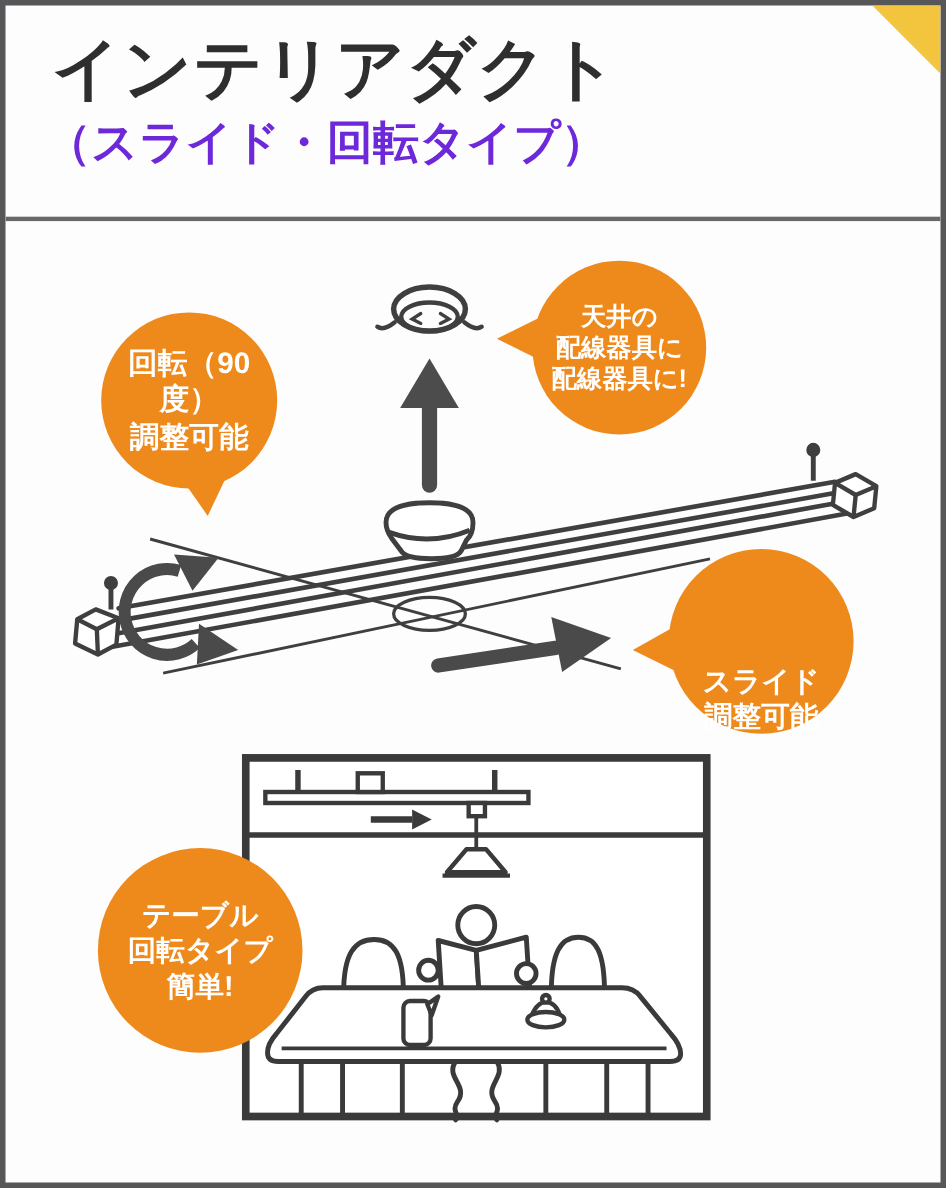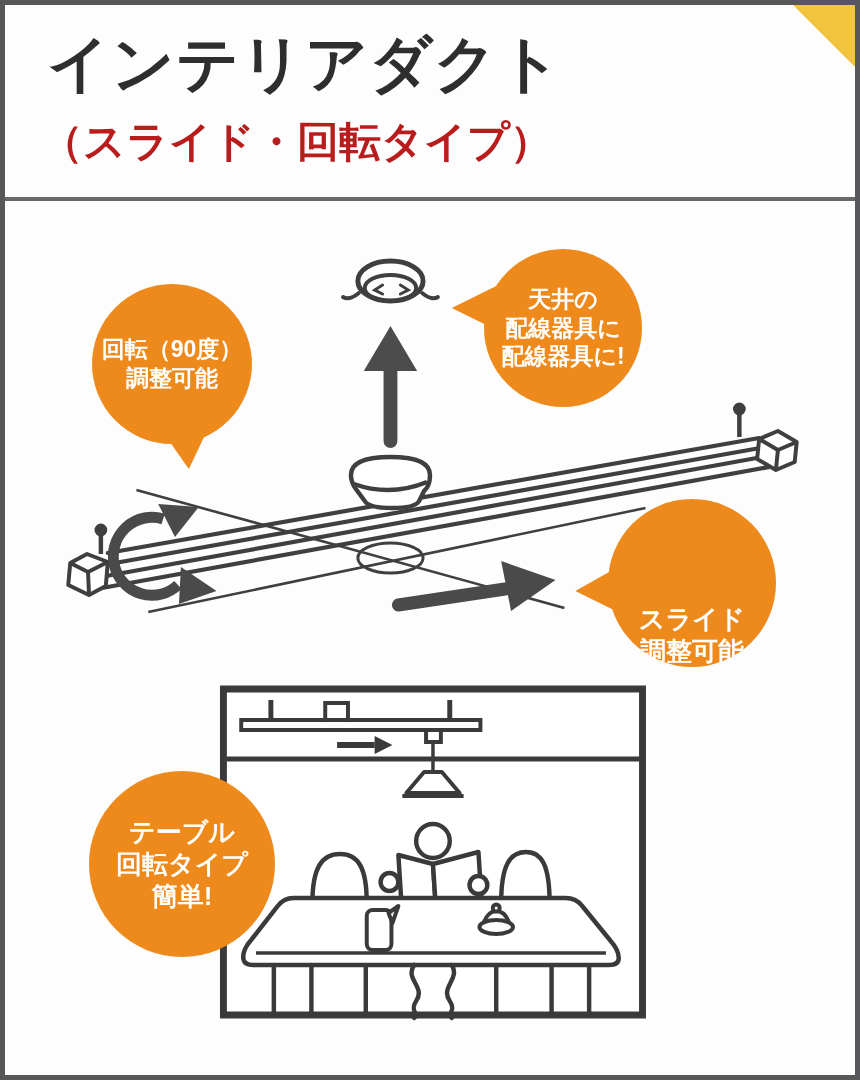--- a/index.html
+++ b/index.html
@@ -28,25 +28,25 @@
   }
   .title{
     margin:0;
     font-size:62px;
     font-weight:800;
     color:#2e2e2e;
     letter-spacing:1px;
     line-height:1.05;
   }
   .subtitle{
-    margin-top:24px;
+    margin-top:12px;
     margin-left:-6px;
     font-size:42px;
     font-weight:800;
-    color:#b91c1c;
+    color:#6d28d9;
     line-height:1.05;
   }
   .main{
     position:relative;
     height:870px;
   }
   .art{position:absolute;left:0;top:0;z-index:1;}
   .bubble{
     position:absolute;
     border-radius:50%;
@@ -54,22 +54,22 @@
     color:#fff;
     font-weight:700;
     display:flex;
     flex-direction:column;
     align-items:center;
     justify-content:center;
     text-align:center;
     line-height:1.24;
     z-index:6;
   }
-  .b1{left:87px;top:83px;width:160px;height:160px;font-size:23px;}
-  .b2{left:479px;top:48px;width:158px;height:158px;font-size:23px;}
+  .b1{left:87px;top:83px;width:160px;height:160px;font-size:27px;}
+  .b2{left:479px;top:36px;width:158px;height:158px;font-size:23px;}
   .b3{left:603px;top:298px;width:168px;height:168px;font-size:26px;justify-content:flex-end;}
   .b4{left:84px;top:570px;width:186px;height:186px;font-size:26px;}
 </style>
 </head>
 <body>
 
 <div class="page">
   <div class="corner-fold"></div>
 
   <header class="header">

